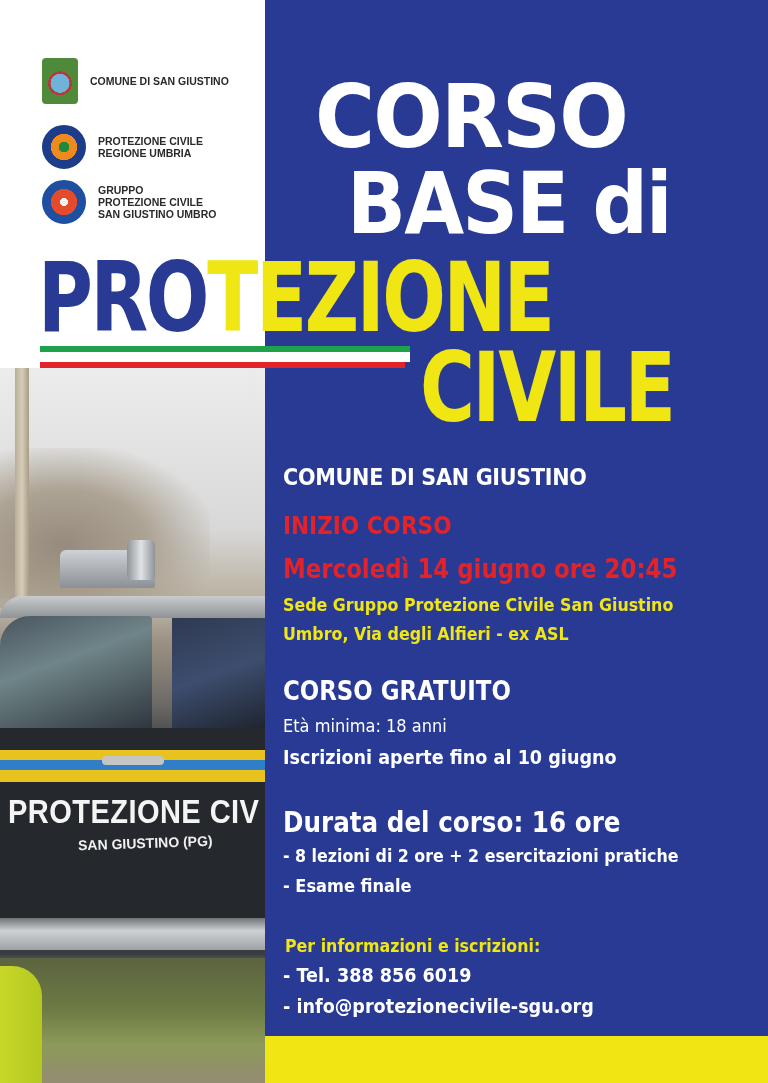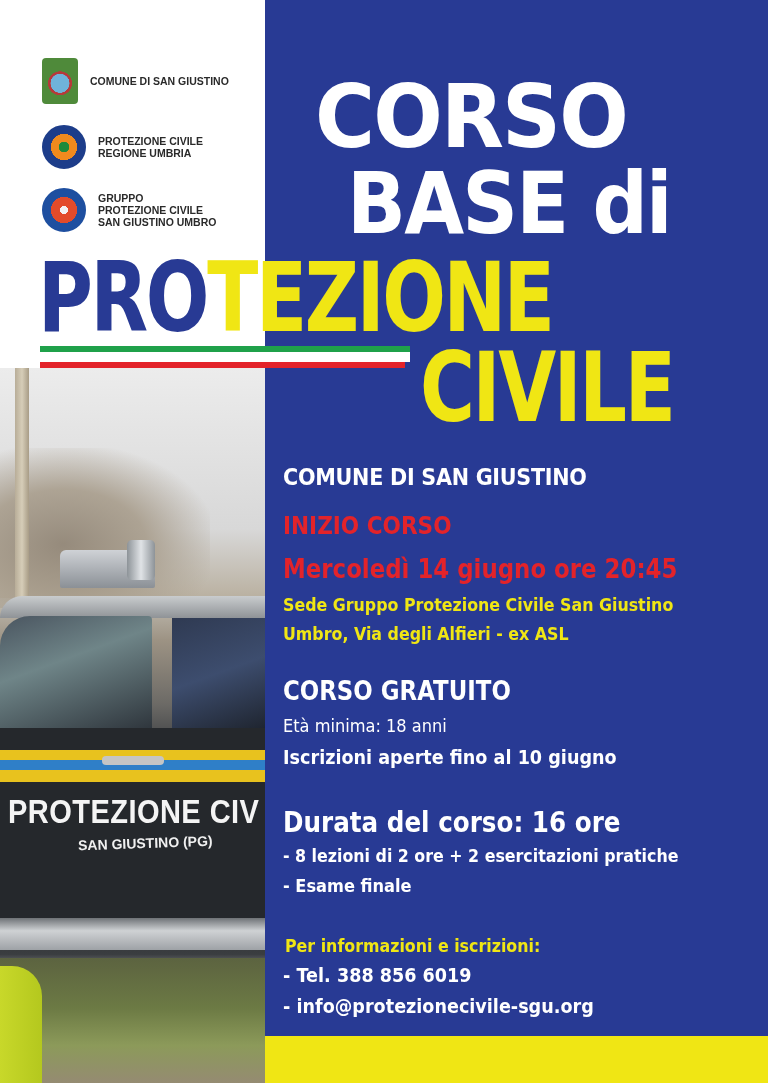--- a/index.html
+++ b/index.html
@@ -102,21 +102,21 @@
     <div>COMUNE DI SAN GIUSTINO</div>
   </div>
 </div>
 <div class="abs logo-row" style="top:125px;">
   <div class="logo logo-regione"></div>
   <div class="logo-label">
     <div>PROTEZIONE CIVILE</div>
     <div>REGIONE UMBRIA</div>
   </div>
 </div>
-<div class="abs logo-row" style="top:188px;">
+<div class="abs logo-row" style="top:180px;">
   <div class="logo logo-gruppo"></div>
   <div class="logo-label">
     <div>GRUPPO</div>
     <div>PROTEZIONE CIVILE</div>
     <div>SAN GIUSTINO UMBRO</div>
   </div>
 </div>
 
 <div class="abs title-white t-corso">CORSO</div>
 <div class="abs title-white t-base">BASE di</div>

